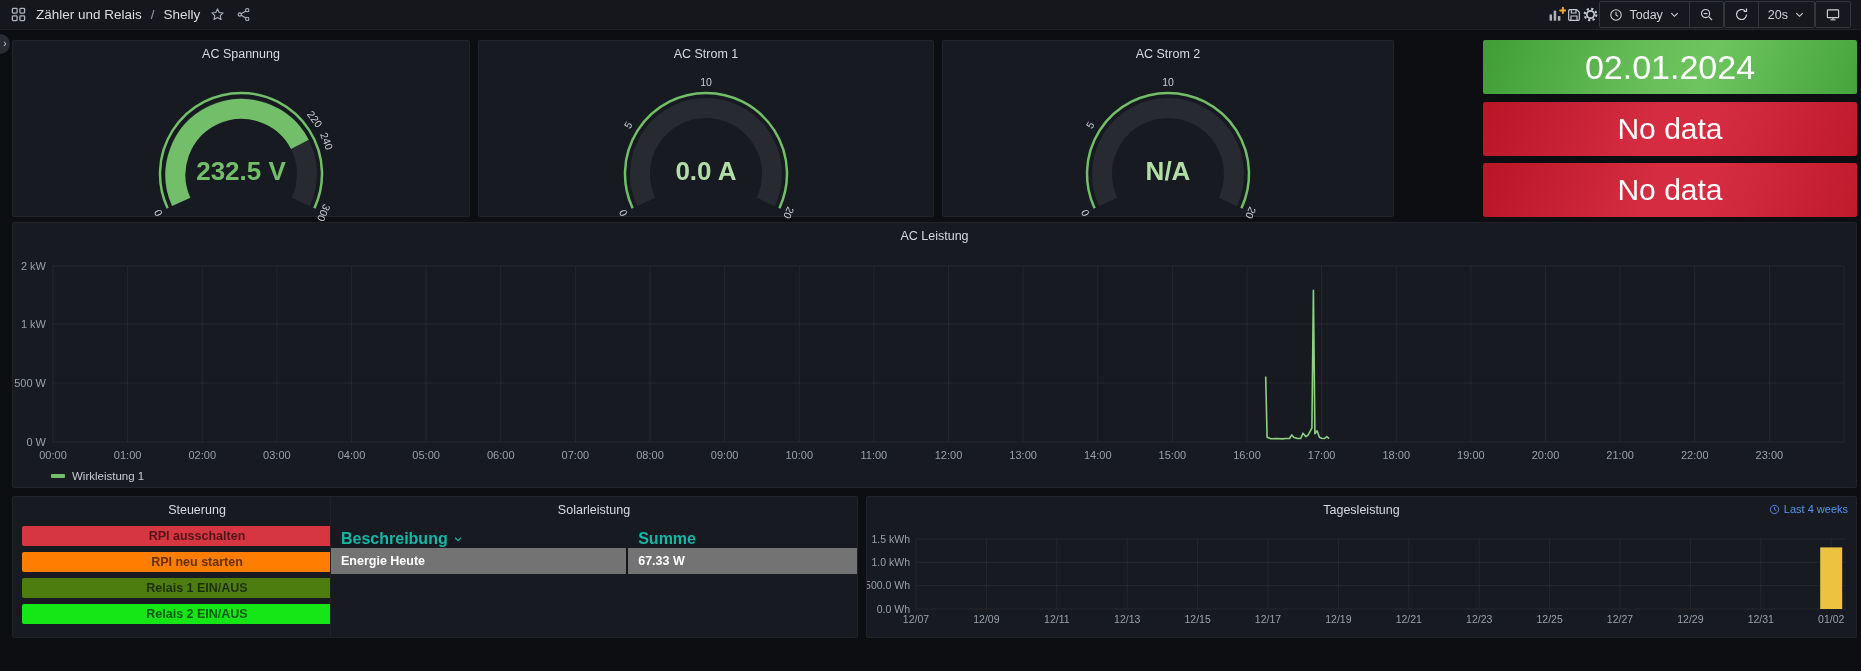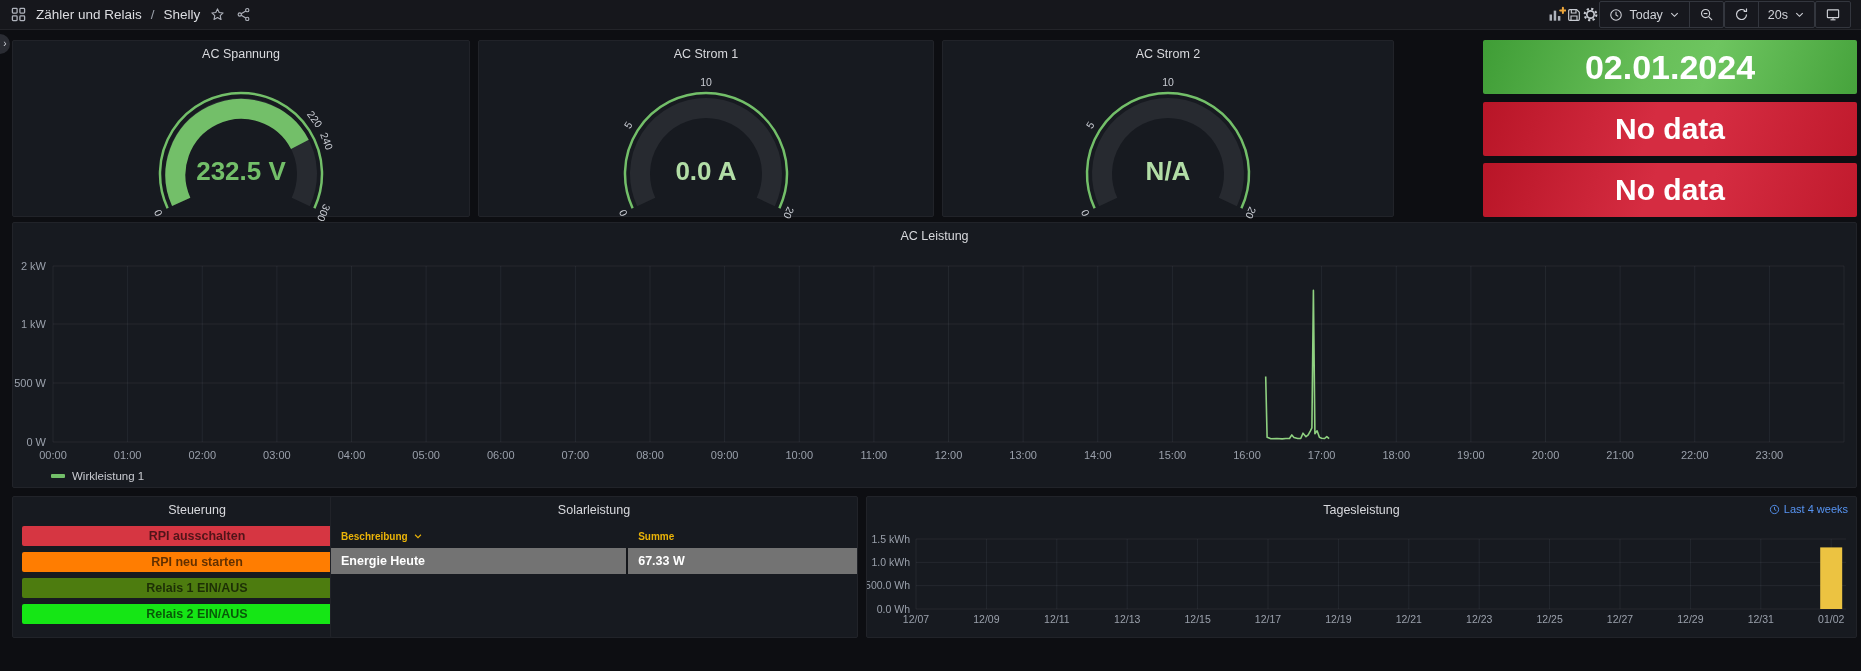--- a/index.html
+++ b/index.html
@@ -31,41 +31,41 @@
   #p-current2{left:942px;top:40px;width:452px;height:177px;}
   
   .gauge-wrap{position:relative;width:330px;height:150px;margin:-2px auto 0;}
   .gauge-svg{position:absolute;inset:0;}
   .gauge-labels{position:absolute;inset:0;}
   .gauge-tick{position:absolute;font-size:10.5px;color:#c9ccd3;white-space:nowrap;}
   .gauge-value{position:absolute;left:0;right:0;top:92px;text-align:center;font-size:26px;font-weight:700;}
   .val-green{color:#73BF69;} .val-palegreen{color:#b2dda6;}
   
   .stat{position:absolute;left:1483px;width:374px;height:54px;border-radius:2px;
-    display:flex;align-items:center;justify-content:center;color:#fff;font-weight:700;cursor:default;}
+    display:flex;align-items:center;justify-content:center;color:#fff;font-weight:400;cursor:default;}
   .stat-green{background:linear-gradient(110deg,#3f9d36 0%,#68bf59 45%,#6ec560 60%,#46a33c 100%);}
   .stat-red{background:linear-gradient(110deg,#b81527 0%,#d52c41 45%,#d52c41 60%,#c01a2d 100%);}
   #stat-date{top:40px;font-size:34px;}
   #stat-nd1{top:102px;font-size:30px;}
   #stat-nd2{top:163px;font-size:30px;}
   
   #p-power{left:12px;top:222px;width:1845px;height:266px;}
   #power-plot{position:absolute;left:0;top:0;}
   #power-plot text.tick{fill:#9aa0ab;font-size:11px;font-family:"Liberation Sans",sans-serif;}
   #power-legend{position:absolute;left:38px;bottom:5px;display:flex;align-items:center;gap:7px;
     font-size:11.5px;color:#c8cad0;cursor:pointer;}
   .legend-marker{width:14px;height:4px;border-radius:1px;background:#73BF69;}
   
   #p-steuerung{left:12px;top:496px;width:370px;height:142px;}
   #steuerung-buttons{padding:4px 9px 0;}
   .ctl-btn{height:20px;margin-bottom:6px;border-radius:2px;display:flex;align-items:center;justify-content:center;
     font-size:12.5px;font-weight:600;color:rgba(0,0,0,0.62);cursor:pointer;}
   #p-solar{left:330px;top:496px;width:528px;height:142px;}
   .tbl{margin-top:2px;}
-  .tbl-head{display:flex;height:24px;align-items:center;font-size:10px;font-weight:700;color:#eab308;}
+  .tbl-head{display:flex;height:24px;align-items:flex-end;font-size:16px;font-weight:700;color:#14b8a6;}
   .tbl-head .c1{width:56.5%;padding-left:10px;box-sizing:border-box;display:flex;align-items:center;gap:5px;cursor:pointer;}
   .tbl-head .c2{width:43.5%;padding-left:10px;box-sizing:border-box;cursor:pointer;}
   .tbl-row{display:flex;height:26px;font-size:12.5px;font-weight:600;color:#fff;}
   .tbl-row .cell{display:flex;align-items:center;padding-left:10px;box-sizing:border-box;background:#737373;}
   .tbl-row .c1{width:56.5%;border-right:2px solid #14161a;}
   .tbl-row .c2{width:43.5%;}
   #p-daily{left:866px;top:496px;width:991px;height:142px;}
   #daily-override{position:absolute;right:8px;top:6px;display:flex;align-items:center;gap:4px;
     font-size:11px;color:#5794f2;cursor:pointer;}
   #daily-plot{position:absolute;left:0;top:0;}

